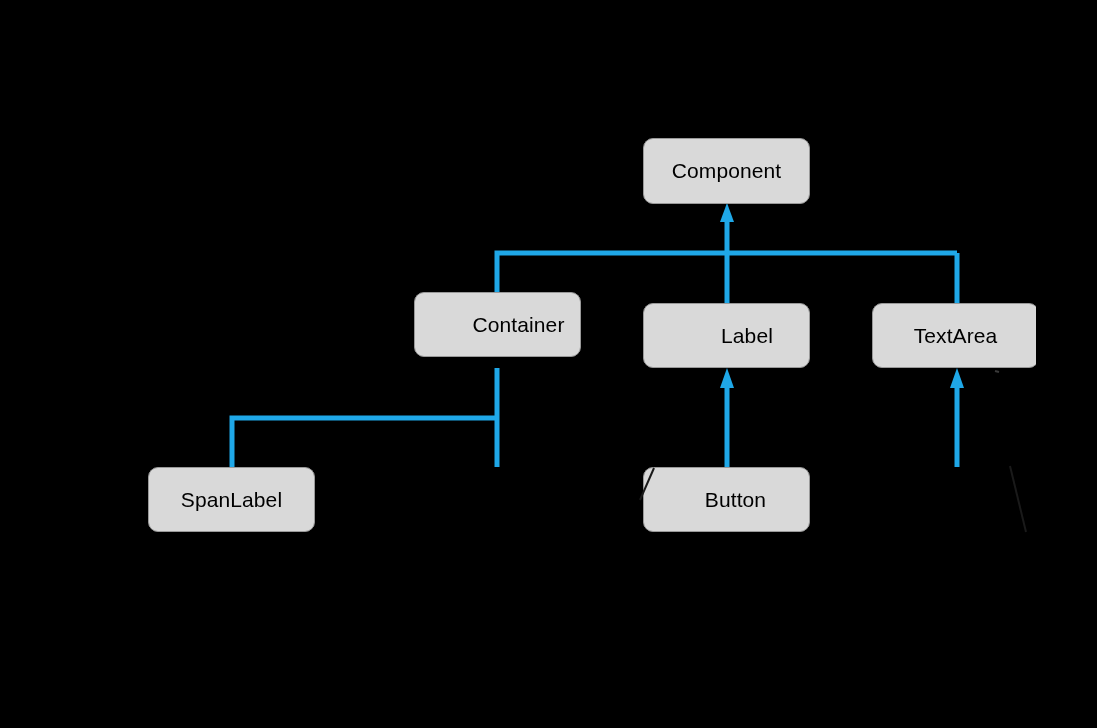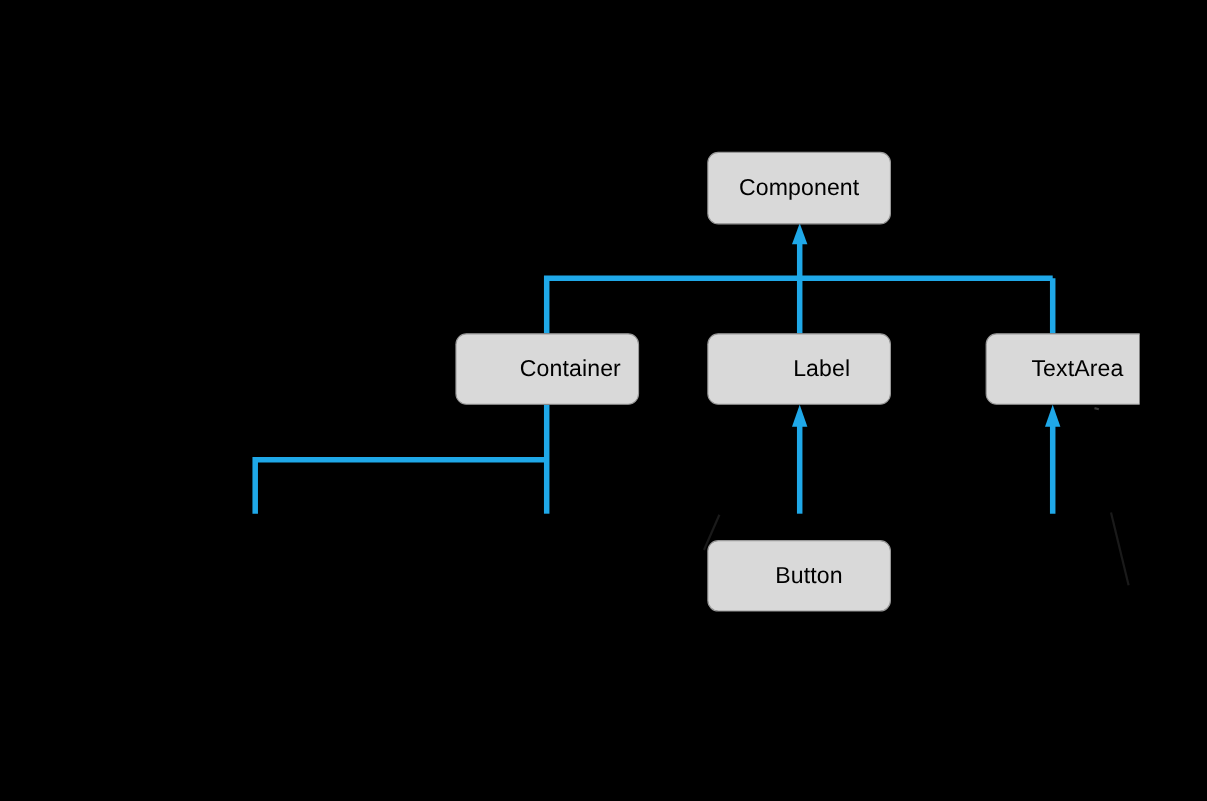--- a/index.html
+++ b/index.html
@@ -81,35 +81,38 @@
     <g>
       <path d="M 957 467 L 957 383" fill="none" stroke="#1fa8e8" stroke-width="5"></path>
       <polygon points="957,368 964,388 950,388" fill="#1fa8e8"></polygon>
     </g>
   </svg>
 
   <div class="node" style="left:643px; top:138px; width:167px; height:66px;">
     <span class="node-label">Component</span>
   </div>
 
-  <div class="node" style="left:414px; top:303px; width:167px; height:65px;padding-left:42px;">
+  <div class="node" style="left:414px; top:292px; width:167px; height:65px;padding-left:42px;">
     <span class="node-label">Container</span>
   </div>
 
   <div class="node" style="left:643px; top:303px; width:167px; height:65px;padding-left:41px;">
     <span class="node-label">Label</span>
   </div>
 
-  <div class="node" style="left:872px; top:303px; width:167px; height:65px;margin-left:24px;">
+  <div class="node" style="left:872px; top:303px; width:167px; height:65px;">
     <span class="node-label">TextArea</span>
   </div>
 
+  <div class="node" style="left:148px; top:467px; width:167px; height:65px;">
+    <span class="node-label">SpanLabel</span>
+  </div>
 
 
-  <div class="node" style="left:643px; top:491px; width:167px; height:65px;padding-left:18px;">
+  <div class="node" style="left:643px; top:467px; width:167px; height:65px;padding-left:18px;">
     <span class="node-label">Button</span>
   </div>
 
 
   <svg class="artifact-layer" viewBox="0 0 1097 728" xmlns="http://www.w3.org/2000/svg">
     <line x1="654" y1="468" x2="640" y2="500" stroke="#1a1a1a" stroke-width="2"></line>
     <line x1="1010" y1="466" x2="1026" y2="532" stroke="#1a1a1a" stroke-width="2"></line>
     <line x1="995" y1="371" x2="999" y2="372" stroke="#3a3a3a" stroke-width="2"></line>
   </svg>
 

